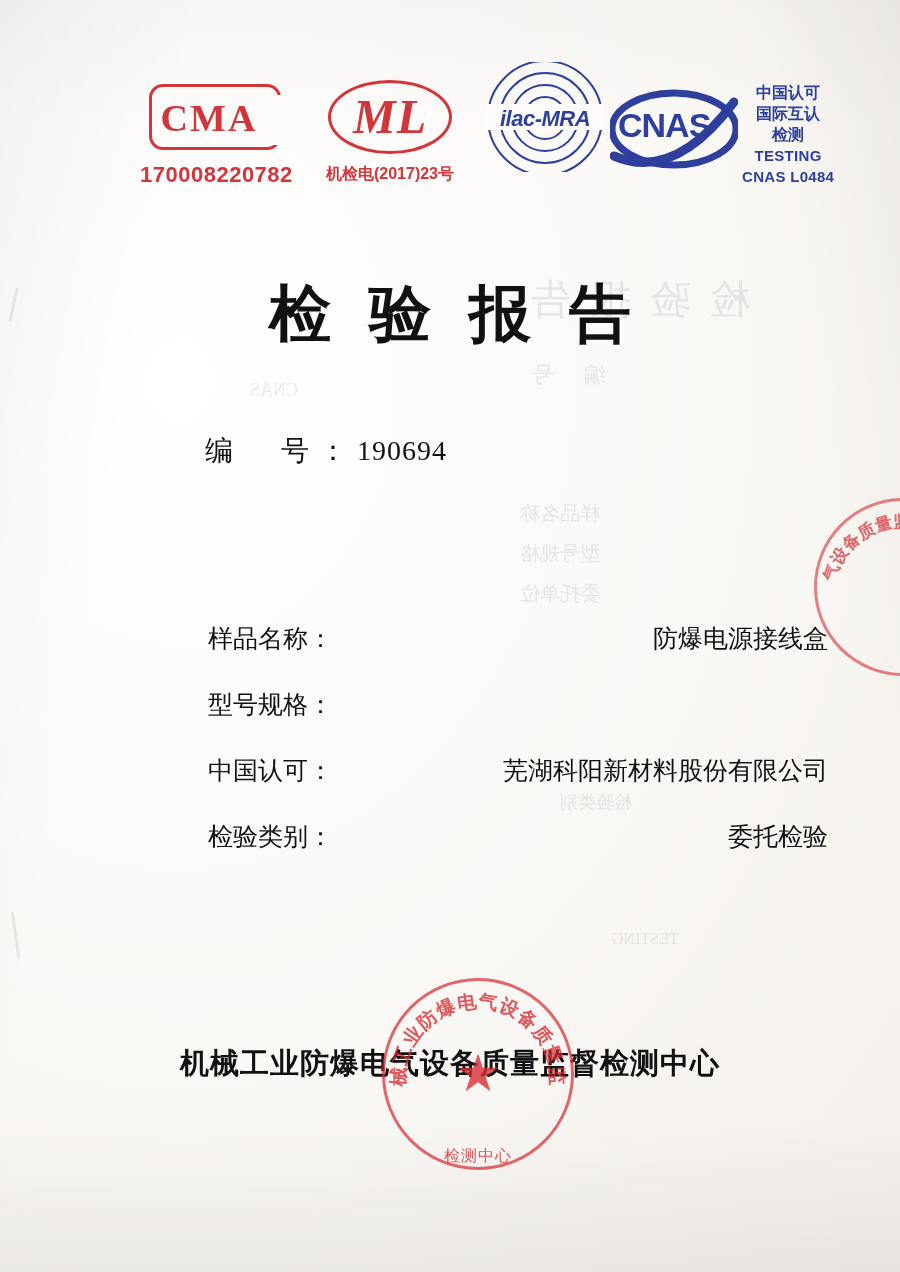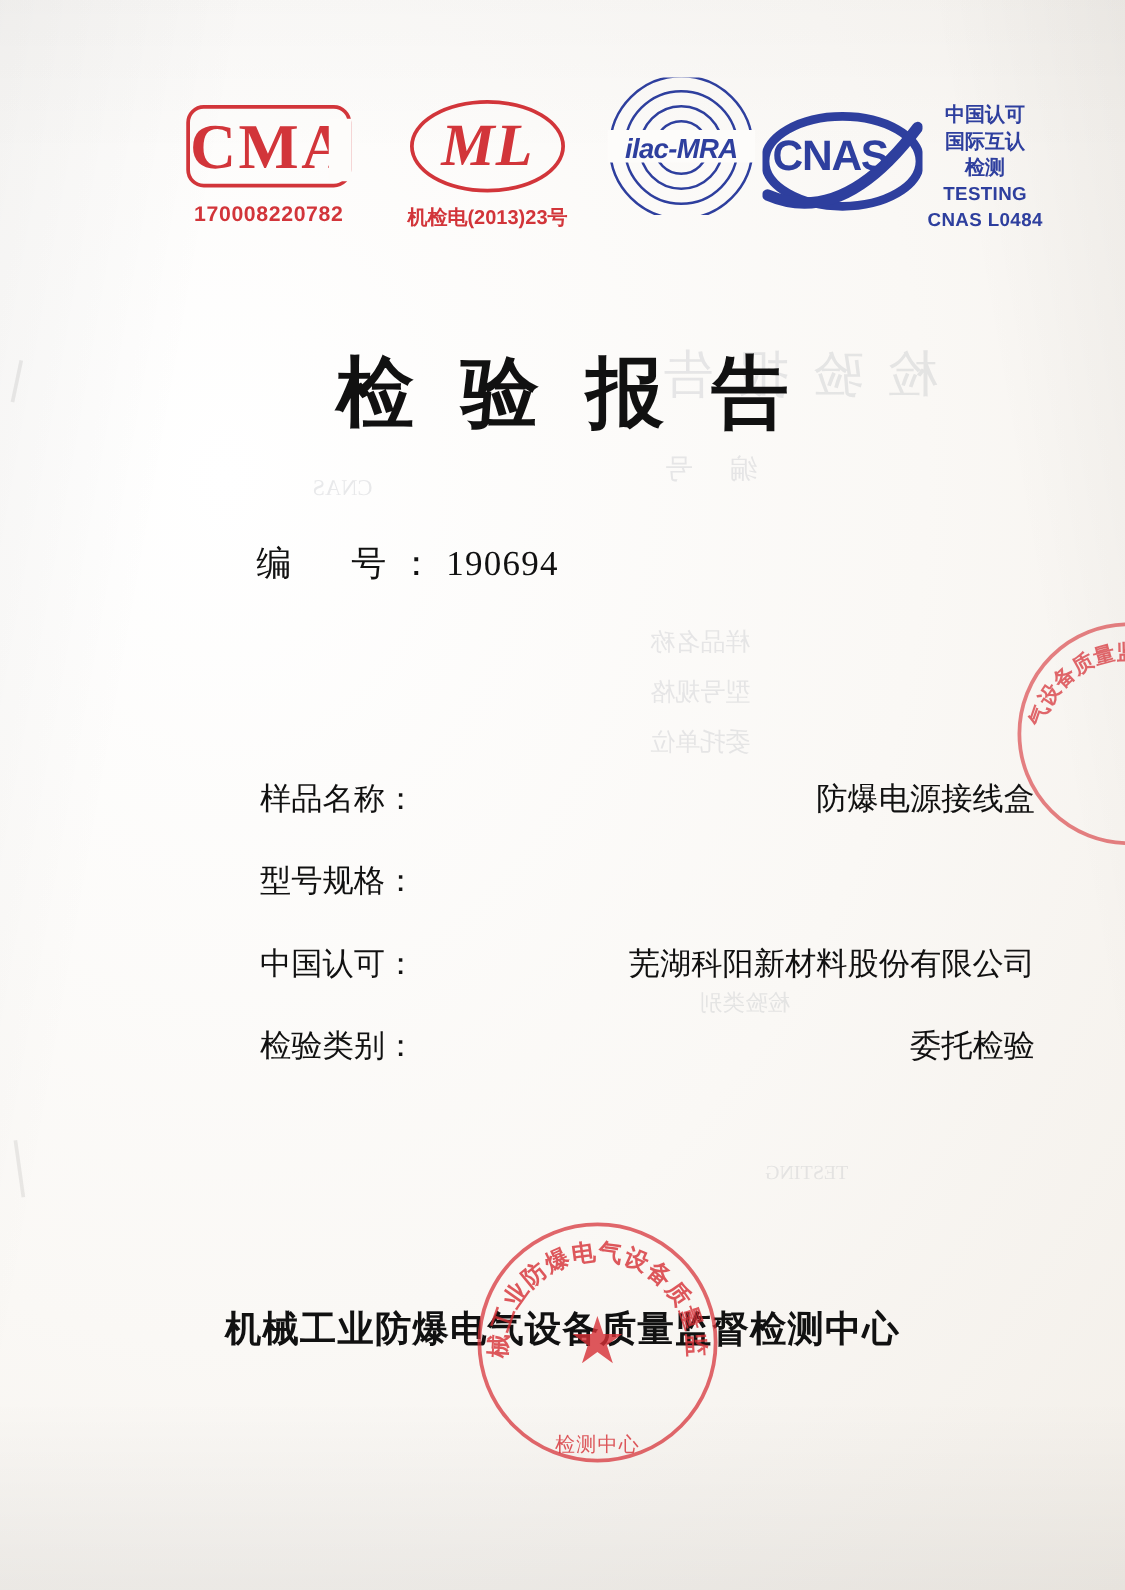--- a/index.html
+++ b/index.html
@@ -72,30 +72,30 @@
     top: 8px;
     width: 18px;
     height: 50px;
     background: #fdfcfa;
   }
   .cma-text {
     position: absolute;
     left: 0; right: 12px; top: 9px;
     font-family: "Liberation Serif", serif;
     font-weight: bold;
-    font-size: 51px;
+    font-size: 38px;
     letter-spacing: 2px;
     color: #d2353a;
     line-height: 44px;
   }
   .cma-num {
     margin-top: 12px;
     font-family: "Liberation Sans", sans-serif;
     font-weight: bold;
-    font-size: 17px;
+    font-size: 22px;
     color: #d2353a;
     letter-spacing: 0.5px;
   }
   
   .ml { left: 310px; top: 18px; width: 160px; }
   .ml-badge {
     width: 124px; height: 74px;
     margin: 0 auto;
     border: 3px solid #d2353a;
     border-radius: 50%;
@@ -358,21 +358,21 @@
       <div class="cma-badge">
         <div class="cma-text">CMA</div>
       </div>
       <div class="cma-num">170008220782</div>
     </div>
 
     <div class="mark ml">
       <div class="ml-badge">
         <div class="ml-text">ML</div>
       </div>
-      <div class="ml-num">机检电(2013)23号</div>
+      <div class="ml-num">机检电(2017)23号</div>
     </div>
 
     <div class="mark ilac">
       <div class="ilac-badge">
         <div class="ilac-ring" style="width:112px;height:112px;top:-2px;"></div>
         <div class="ilac-ring" style="width:88px;height:88px;top:10px;"></div>
         <div class="ilac-ring" style="width:64px;height:64px;top:22px;"></div>
         <div class="ilac-ring" style="width:40px;height:40px;top:34px;"></div>
         <div class="ilac-ring" style="width:18px;height:18px;top:45px;"></div>
         <div class="ilac-band"></div>

